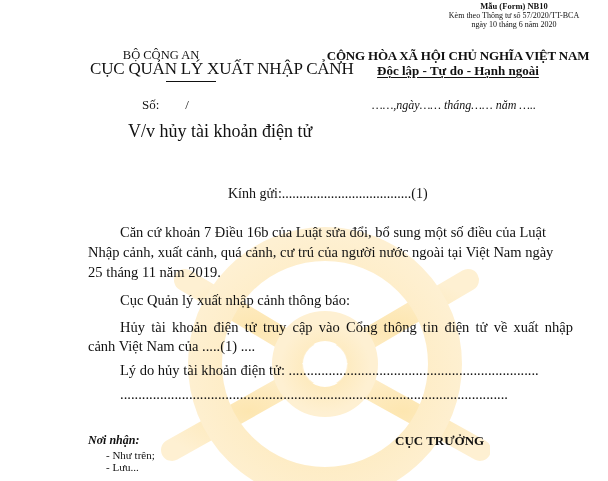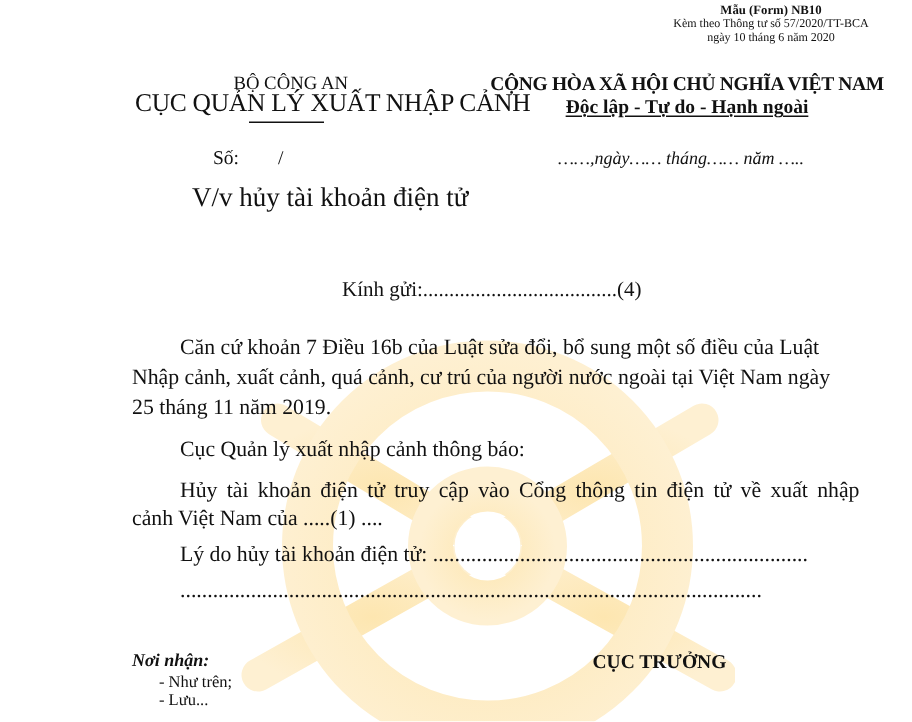--- a/index.html
+++ b/index.html
@@ -10,21 +10,21 @@
       color: #111;
       position: relative;
     }
     .page { position: absolute; left: 0; top: 0; width: 520px; height: 481px; }
     .wm { position: absolute; left: 150px; top: 205px; width: 340px; height: 276px; z-index: 0; }
     .abs { position: absolute; z-index: 1; white-space: nowrap; }
 
     .form-code { left: 420px; top: 2px; width: 188px; text-align: center; font-size: 8px; line-height: 9px; }
     .form-code .t1 { font-weight: bold; font-size: 8.5px; }
 
-    .left-head { left: 90px; top: 48px; width: 142px; text-align: right; font-size: 12.5px; line-height: 14px; }
+    .left-head { left: 90px; top: 48px; width: 142px; text-align: center; font-size: 12.5px; line-height: 14px; }
     .left-head .org { font-weight: normal; }
     .left-head .dept { font-weight: normal; font-size: 17px; letter-spacing: -0.2px; }
     .left-rule { position: absolute; left: 166px; top: 81px; width: 50px; height: 1px; background: #111; z-index: 1; }
 
     .right-head { left: 308px; top: 48px; width: 300px; text-align: center; font-size: 13px; line-height: 15px; }
     .right-head .nation { font-weight: bold; letter-spacing: -0.2px; }
     .right-head .motto { font-weight: bold; font-size: 13px; text-decoration: underline; text-underline-offset: 2px; }
 
     .so { left: 142px; top: 97px; font-size: 13px; }
     .so .slash { margin-left: 26px; }
@@ -88,21 +88,21 @@
     <span>Số:</span><span class="slash">/</span>
   </div>
   <div class="abs vv">V/v hủy tài khoản điện tử</div>
 
   <div class="abs right-head">
     <div class="nation">CỘNG HÒA XÃ HỘI CHỦ NGHĨA VIỆT NAM</div>
     <div class="motto">Độc lập - Tự do - Hạnh ngoài</div>
   </div>
   <div class="abs dateline">……,ngày…… tháng…… năm …..</div>
 
-  <div class="abs kinhgui">Kính gửi:.....................................(4)</div>
+  <div class="abs kinhgui">Kính gửi:.....................................(1)</div>
 
   <div class="abs indent" style="top:224px;">Căn cứ khoản 7 Điều 16b của Luật sửa đổi, bổ sung một số điều của Luật</div>
   <div class="abs" style="left:88px; top:244px; font-size:14.5px;">Nhập cảnh, xuất cảnh, quá cảnh, cư trú của người nước ngoài tại Việt Nam ngày</div>
   <div class="abs" style="left:88px; top:264px; font-size:14.5px;">25 tháng 11 năm 2019.</div>
 
   <div class="abs indent" style="top:292px;">Cục Quản lý xuất nhập cảnh thông báo:</div>
 
   <div class="abs indent" style="top:319px; word-spacing:2.6px;">Hủy tài khoản điện tử truy cập vào Cổng thông tin điện tử về xuất nhập</div>
   <div class="abs" style="left:88px; top:338px; font-size:14.5px;">cảnh Việt Nam của .....(1) ....</div>
 

